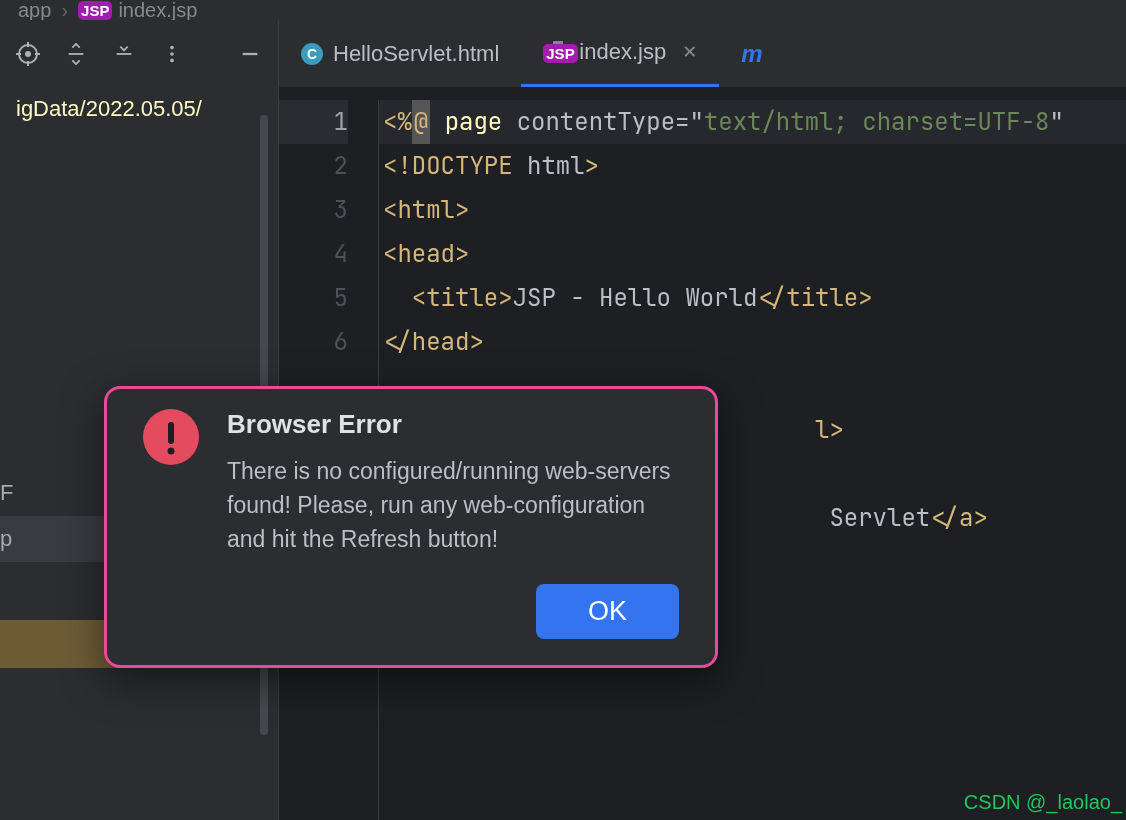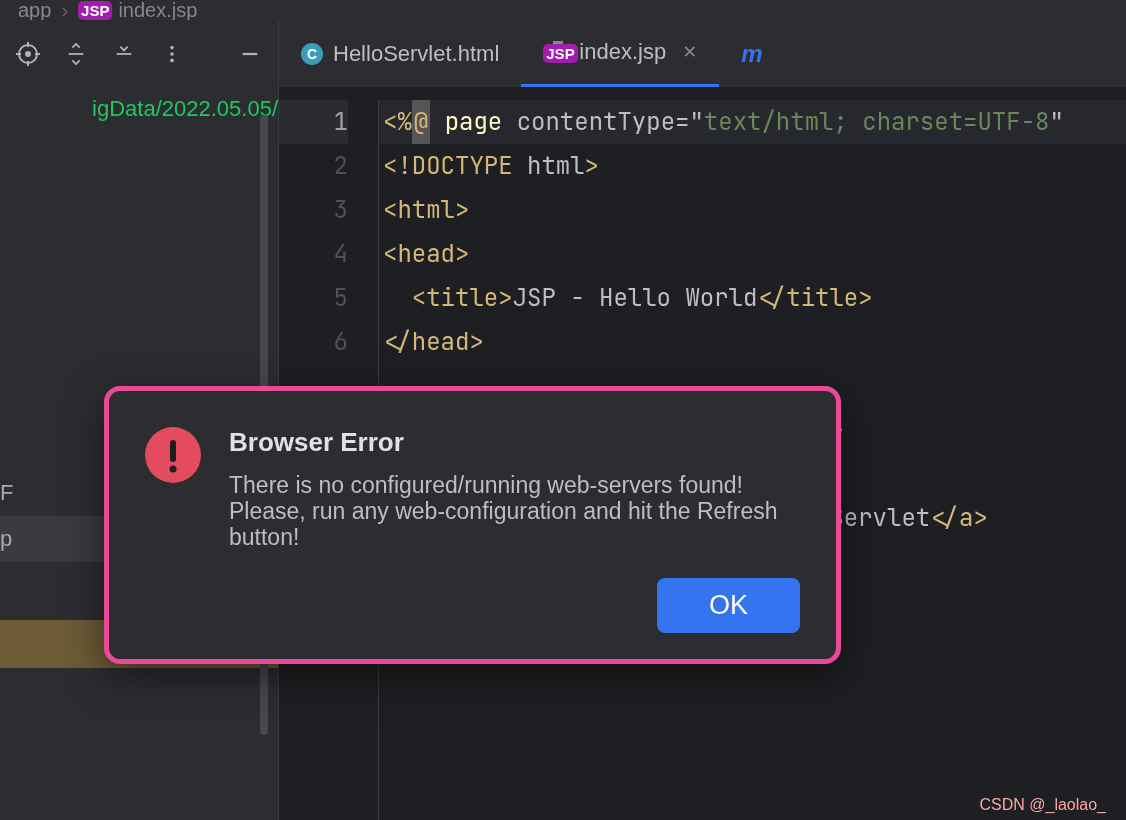--- a/index.html
+++ b/index.html
@@ -57,24 +57,23 @@
     .left-content {
       flex: 1;
       padding-left: 0;
       font-size: 22px;
       color: #aaa;
       overflow: hidden;
       white-space: nowrap;
       position: relative;
     }
     .path-text {
-      padding: 8px 0;
-      color: #22c55e;
+      padding: 8px 16px;
+      color: #fef9c3;
       font-size: 22px;
-      text-align: right;
     }
     .side-item {
       padding: 10px 0;
       color: #aaa;
       font-size: 22px;
     }
     .side-item.hl {
       background: #393b40;
     }
     .side-item.sel {
@@ -157,68 +156,68 @@
     .caret-box {
       display: inline-block;
       background: #555;
       color: #d5b778;
       padding: 0 2px;
     }
     .dialog {
       position: absolute;
       left: 104px;
       top: 386px;
-      width: 737px;
+      width: 614px;
       background: #2b2d30;
-      border: 5px solid #ec4899;
+      border: 3px solid #ec4899;
       border-radius: 16px;
       box-shadow: 0 12px 40px rgba(0,0,0,0.5);
-      padding: 36px 36px 26px 36px;
+      padding: 20px 36px 26px 36px;
     }
     .dialog-body {
       display: flex;
       gap: 28px;
     }
     .err-icon {
       width: 56px;
       height: 56px;
       flex-shrink: 0;
     }
     .dialog-text { flex: 1; }
     .dialog-title {
       font-size: 26px;
       font-weight: 700;
       color: #dfe1e5;
       margin-bottom: 14px;
     }
     .dialog-msg {
       font-size: 23px;
-      line-height: 26px;
+      line-height: 34px;
       color: #bcbec4;
     }
     .dialog-actions {
       display: flex;
       justify-content: flex-end;
       margin-top: 28px;
     }
     .btn-ok {
       background: #3574f0;
       color: #fff;
       border: none;
       border-radius: 8px;
       padding: 12px 52px;
       font-size: 27px;
       cursor: pointer;
     }
     .watermark {
       position: absolute;
-      right: 20px;
+      right: 4px;
       bottom: 6px;
-      font-size: 16px;
-      color: #fca5a5;
+      font-size: 20px;
+      color: #22c55e;
     }
     .icon-svg { display: block; }
     .jsp-badge {
       background: #a21caf;
       color: #fff;
       font-size: 15px;
       font-weight: 700;
       padding: 1px 3px;
       border-radius: 5px;
     }

